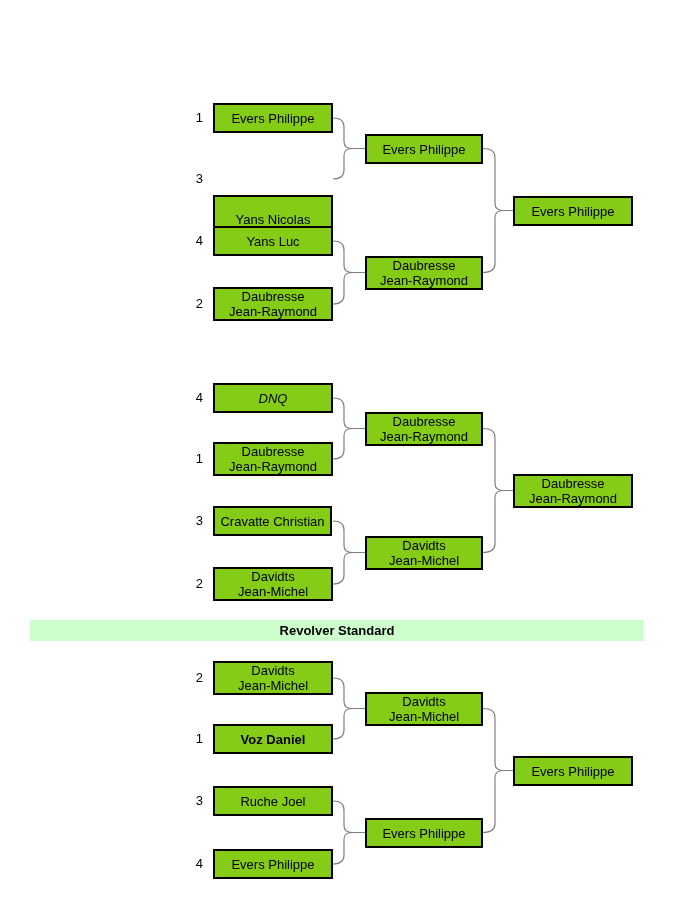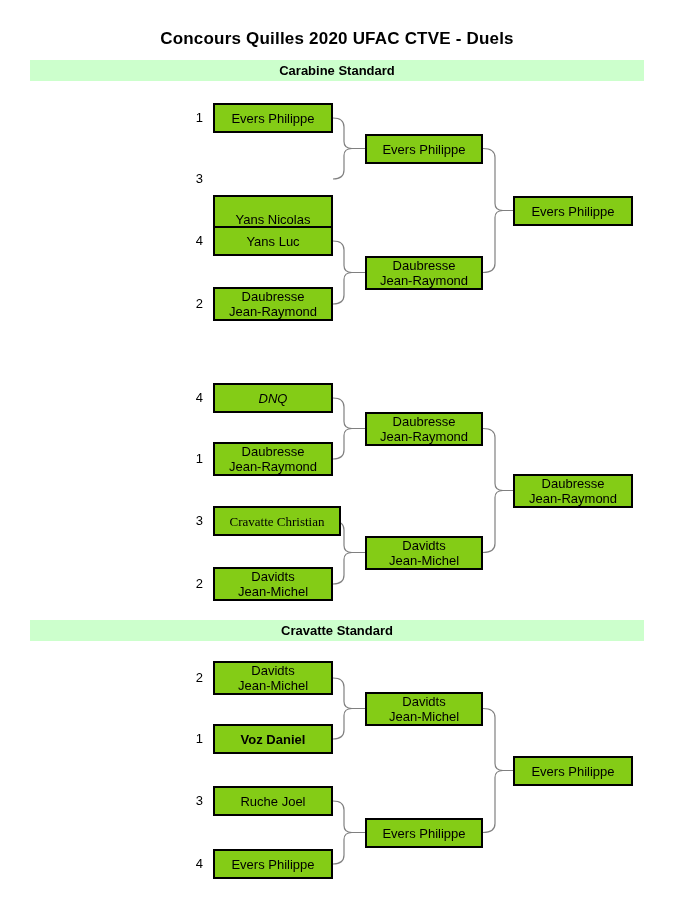--- a/index.html
+++ b/index.html
@@ -76,26 +76,24 @@
   #connectors path {
     fill: none;
     stroke: var(--line, #808080);
     stroke-width: 1.2;
   }
 </style>
 </head>
 <body>
 
 <div class="page">
-  <h1 class="title">Concours Quilles 2020 UFAC CTVE - Duels</h1>
-
-  <div class="section-bar" style="top:60px">Carabine Standard</div>
 
 
-  <div class="section-bar" style="top:620px">Cravatte Standard</div>
+
+  <div class="section-bar" style="top:620px">Revolver Standard</div>
 
   <svg id="connectors" xmlns="http://www.w3.org/2000/svg">
       <path d="M 333 118 Q 344 118 344 127 L 344 141.5 Q 344 148.5 352 148.5 Q 344 148.5 344 155.5 L 344 170 Q 344 179 333 179 M 352 148.5 L 365 148.5"></path>
       <path d="M 333 241 Q 344 241 344 250 L 344 265.5 Q 344 272.5 352 272.5 Q 344 272.5 344 279.5 L 344 295 Q 344 304 333 304 M 352 272.5 L 365 272.5"></path>
       <path d="M 483 148.5 Q 495 148.5 495 157.5 L 495 203.5 Q 495 210.5 503 210.5 Q 495 210.5 495 217.5 L 495 263.5 Q 495 272.5 483 272.5 M 503 210.5 L 513 210.5"></path>
       <path d="M 333 398 Q 344 398 344 407 L 344 421.5 Q 344 428.5 352 428.5 Q 344 428.5 344 435.5 L 344 450 Q 344 459 333 459 M 352 428.5 L 365 428.5"></path>
       <path d="M 333 521 Q 344 521 344 530 L 344 545.5 Q 344 552.5 352 552.5 Q 344 552.5 344 559.5 L 344 575 Q 344 584 333 584 M 352 552.5 L 365 552.5"></path>
       <path d="M 483 428.5 Q 495 428.5 495 437.5 L 495 483.5 Q 495 490.5 503 490.5 Q 495 490.5 495 497.5 L 495 543.5 Q 495 552.5 483 552.5 M 503 490.5 L 513 490.5"></path>
       <path d="M 333 678 Q 344 678 344 687 L 344 701.5 Q 344 708.5 352 708.5 Q 344 708.5 344 715.5 L 344 730 Q 344 739 333 739 M 352 708.5 L 365 708.5"></path>
       <path d="M 333 801 Q 344 801 344 810 L 344 825.5 Q 344 832.5 352 832.5 Q 344 832.5 344 839.5 L 344 855 Q 344 864 333 864 M 352 832.5 L 365 832.5"></path>
@@ -136,21 +134,21 @@
       <div class="seed" style="top: 388px;">4</div>
       <div class="pbox" style="left: 213px; width: 120px; top: 442px; height: 34px;">
         <div class="pline">Daubresse</div>
         <div class="pline">Jean-Raymond</div>
       </div>
       <div class="seed" style="top: 449px;">1</div>
       <div class="pbox" style="left: 365px; width: 118px; top: 412px; height: 34px;">
         <div class="pline">Daubresse</div>
         <div class="pline">Jean-Raymond</div>
       </div>
-      <div class="pbox" style="left: 213px; width: 128px; top: 506px; height: 30px; font-family: Liberation Serif, serif;">
+      <div class="pbox" style="left: 213px; width: 119px; top: 506px; height: 30px;">
         <div class="pline">Cravatte Christian</div>
       </div>
       <div class="seed" style="top: 511px;">3</div>
       <div class="pbox" style="left: 213px; width: 120px; top: 567px; height: 34px;">
         <div class="pline">Davidts</div>
         <div class="pline">Jean-Michel</div>
       </div>
       <div class="seed" style="top: 574px;">2</div>
       <div class="pbox" style="left: 365px; width: 118px; top: 536px; height: 34px;">
         <div class="pline">Davidts</div>

